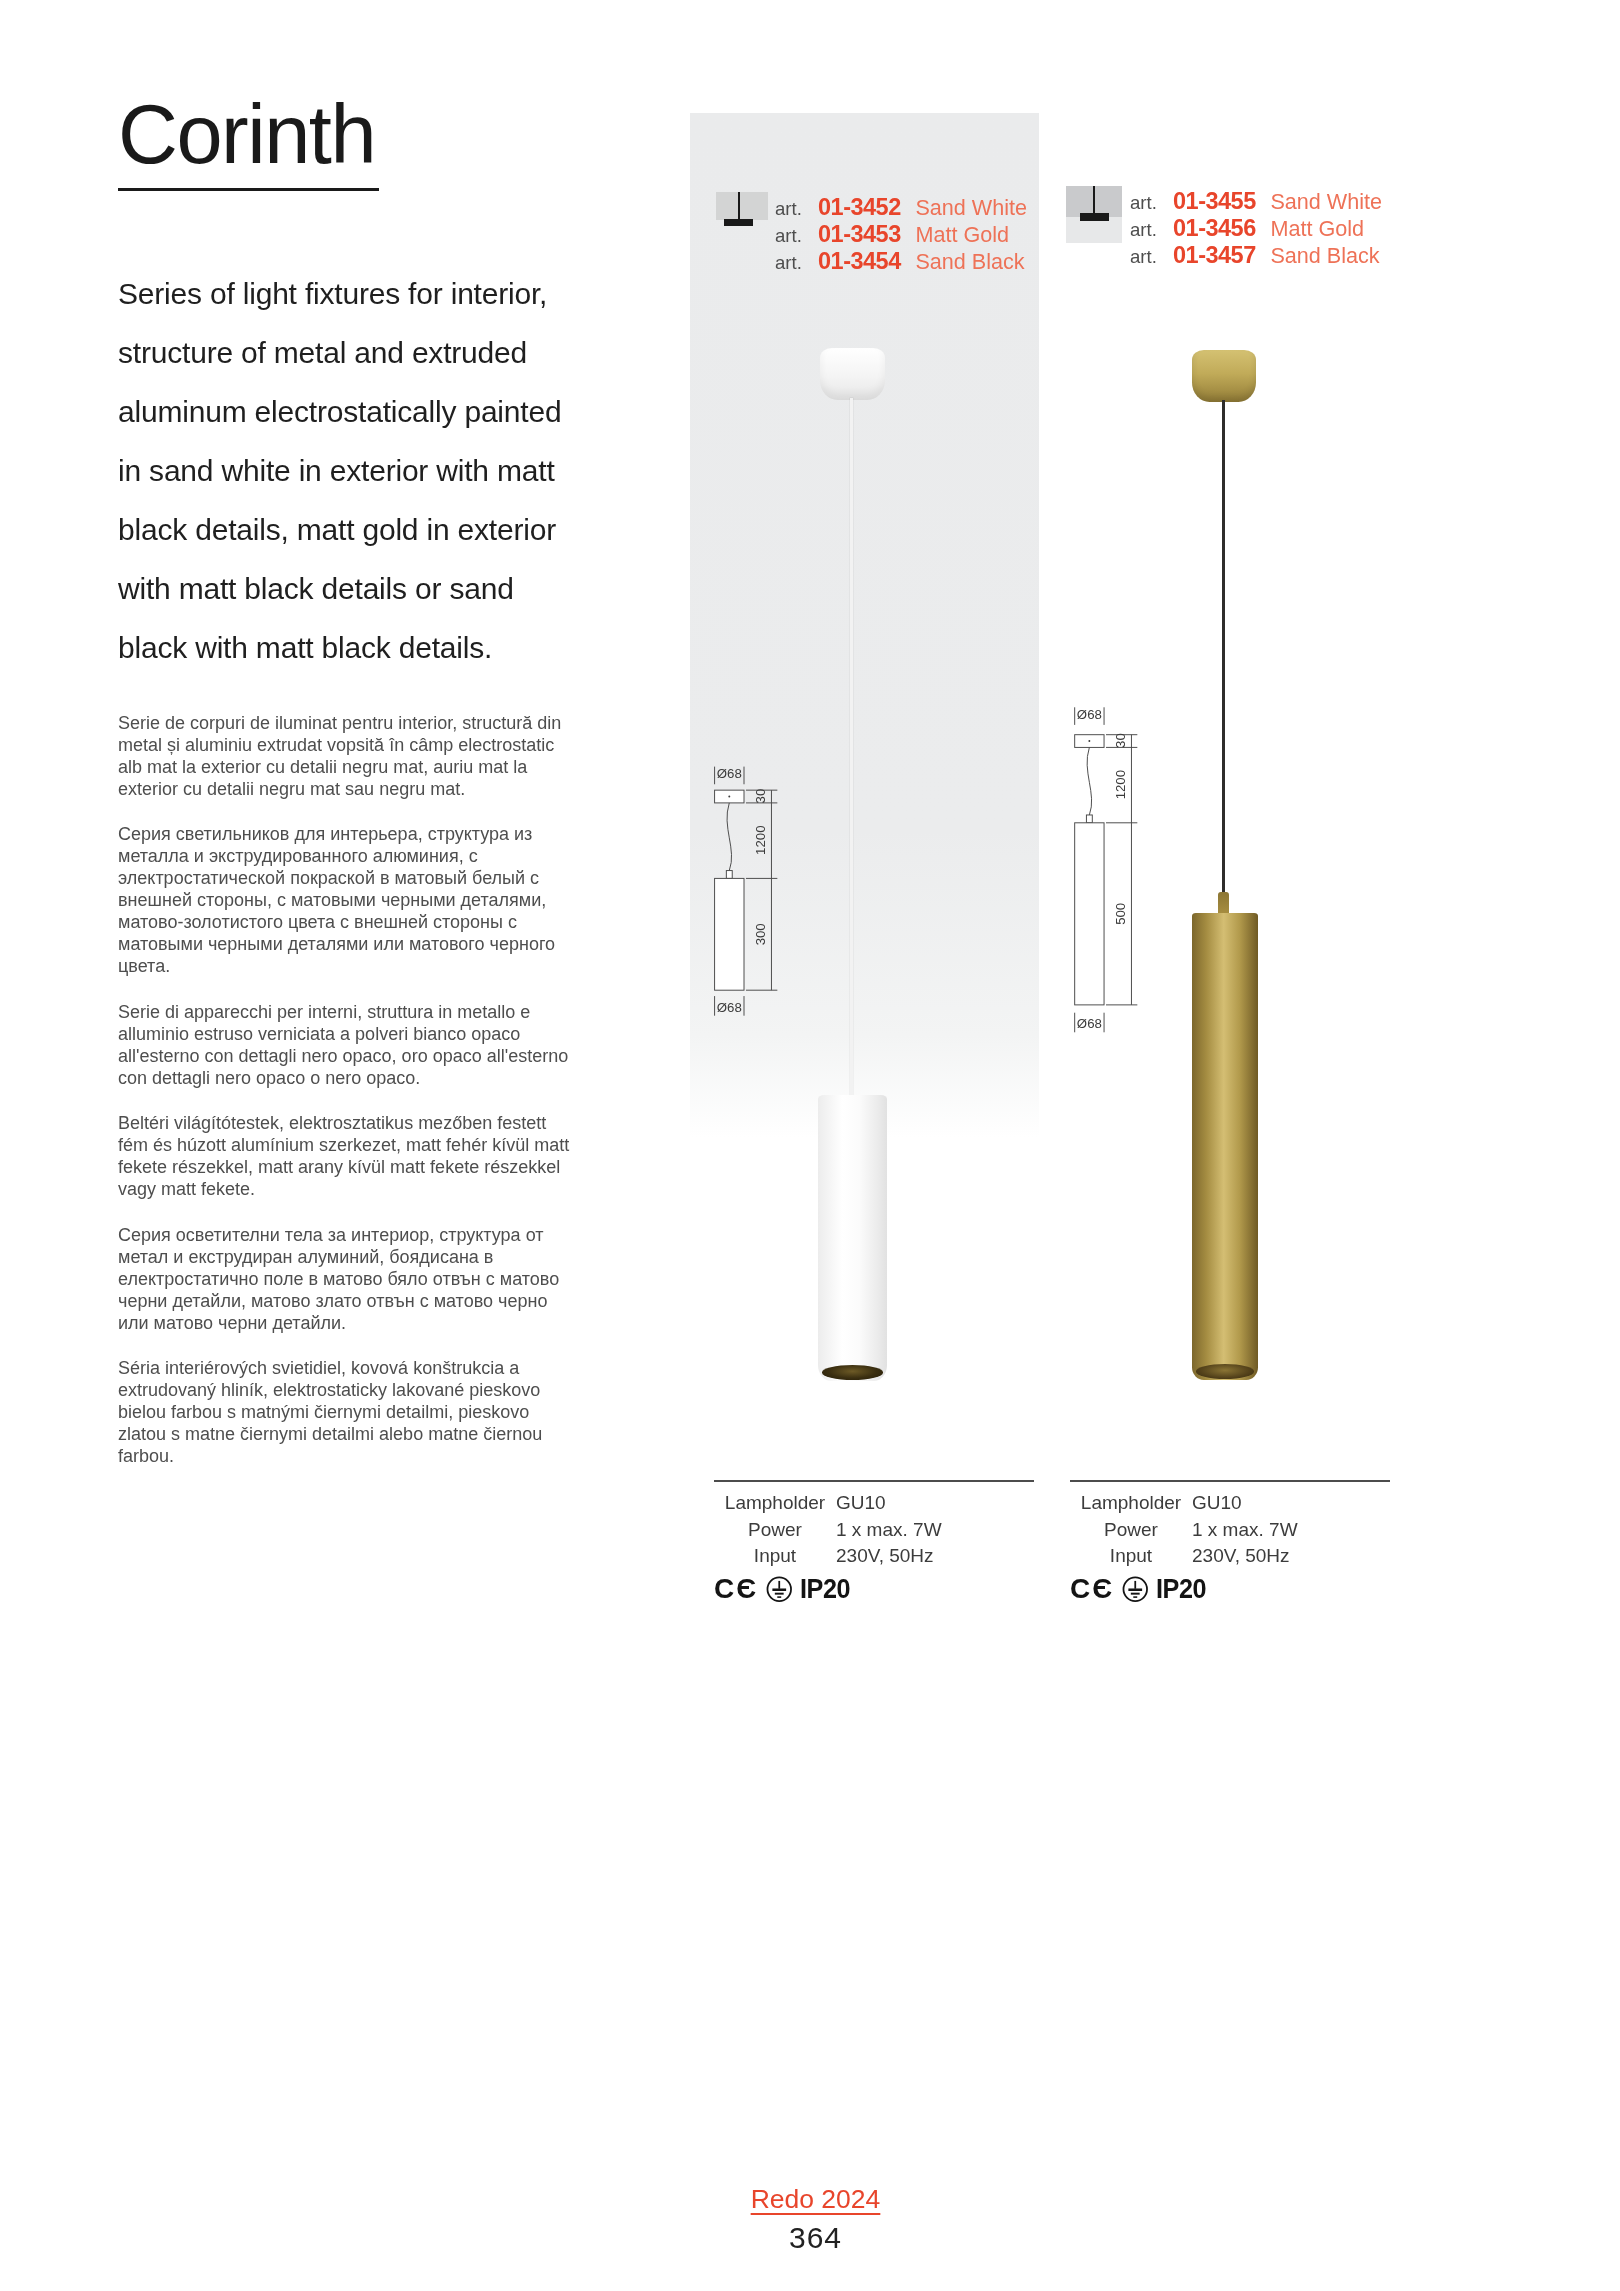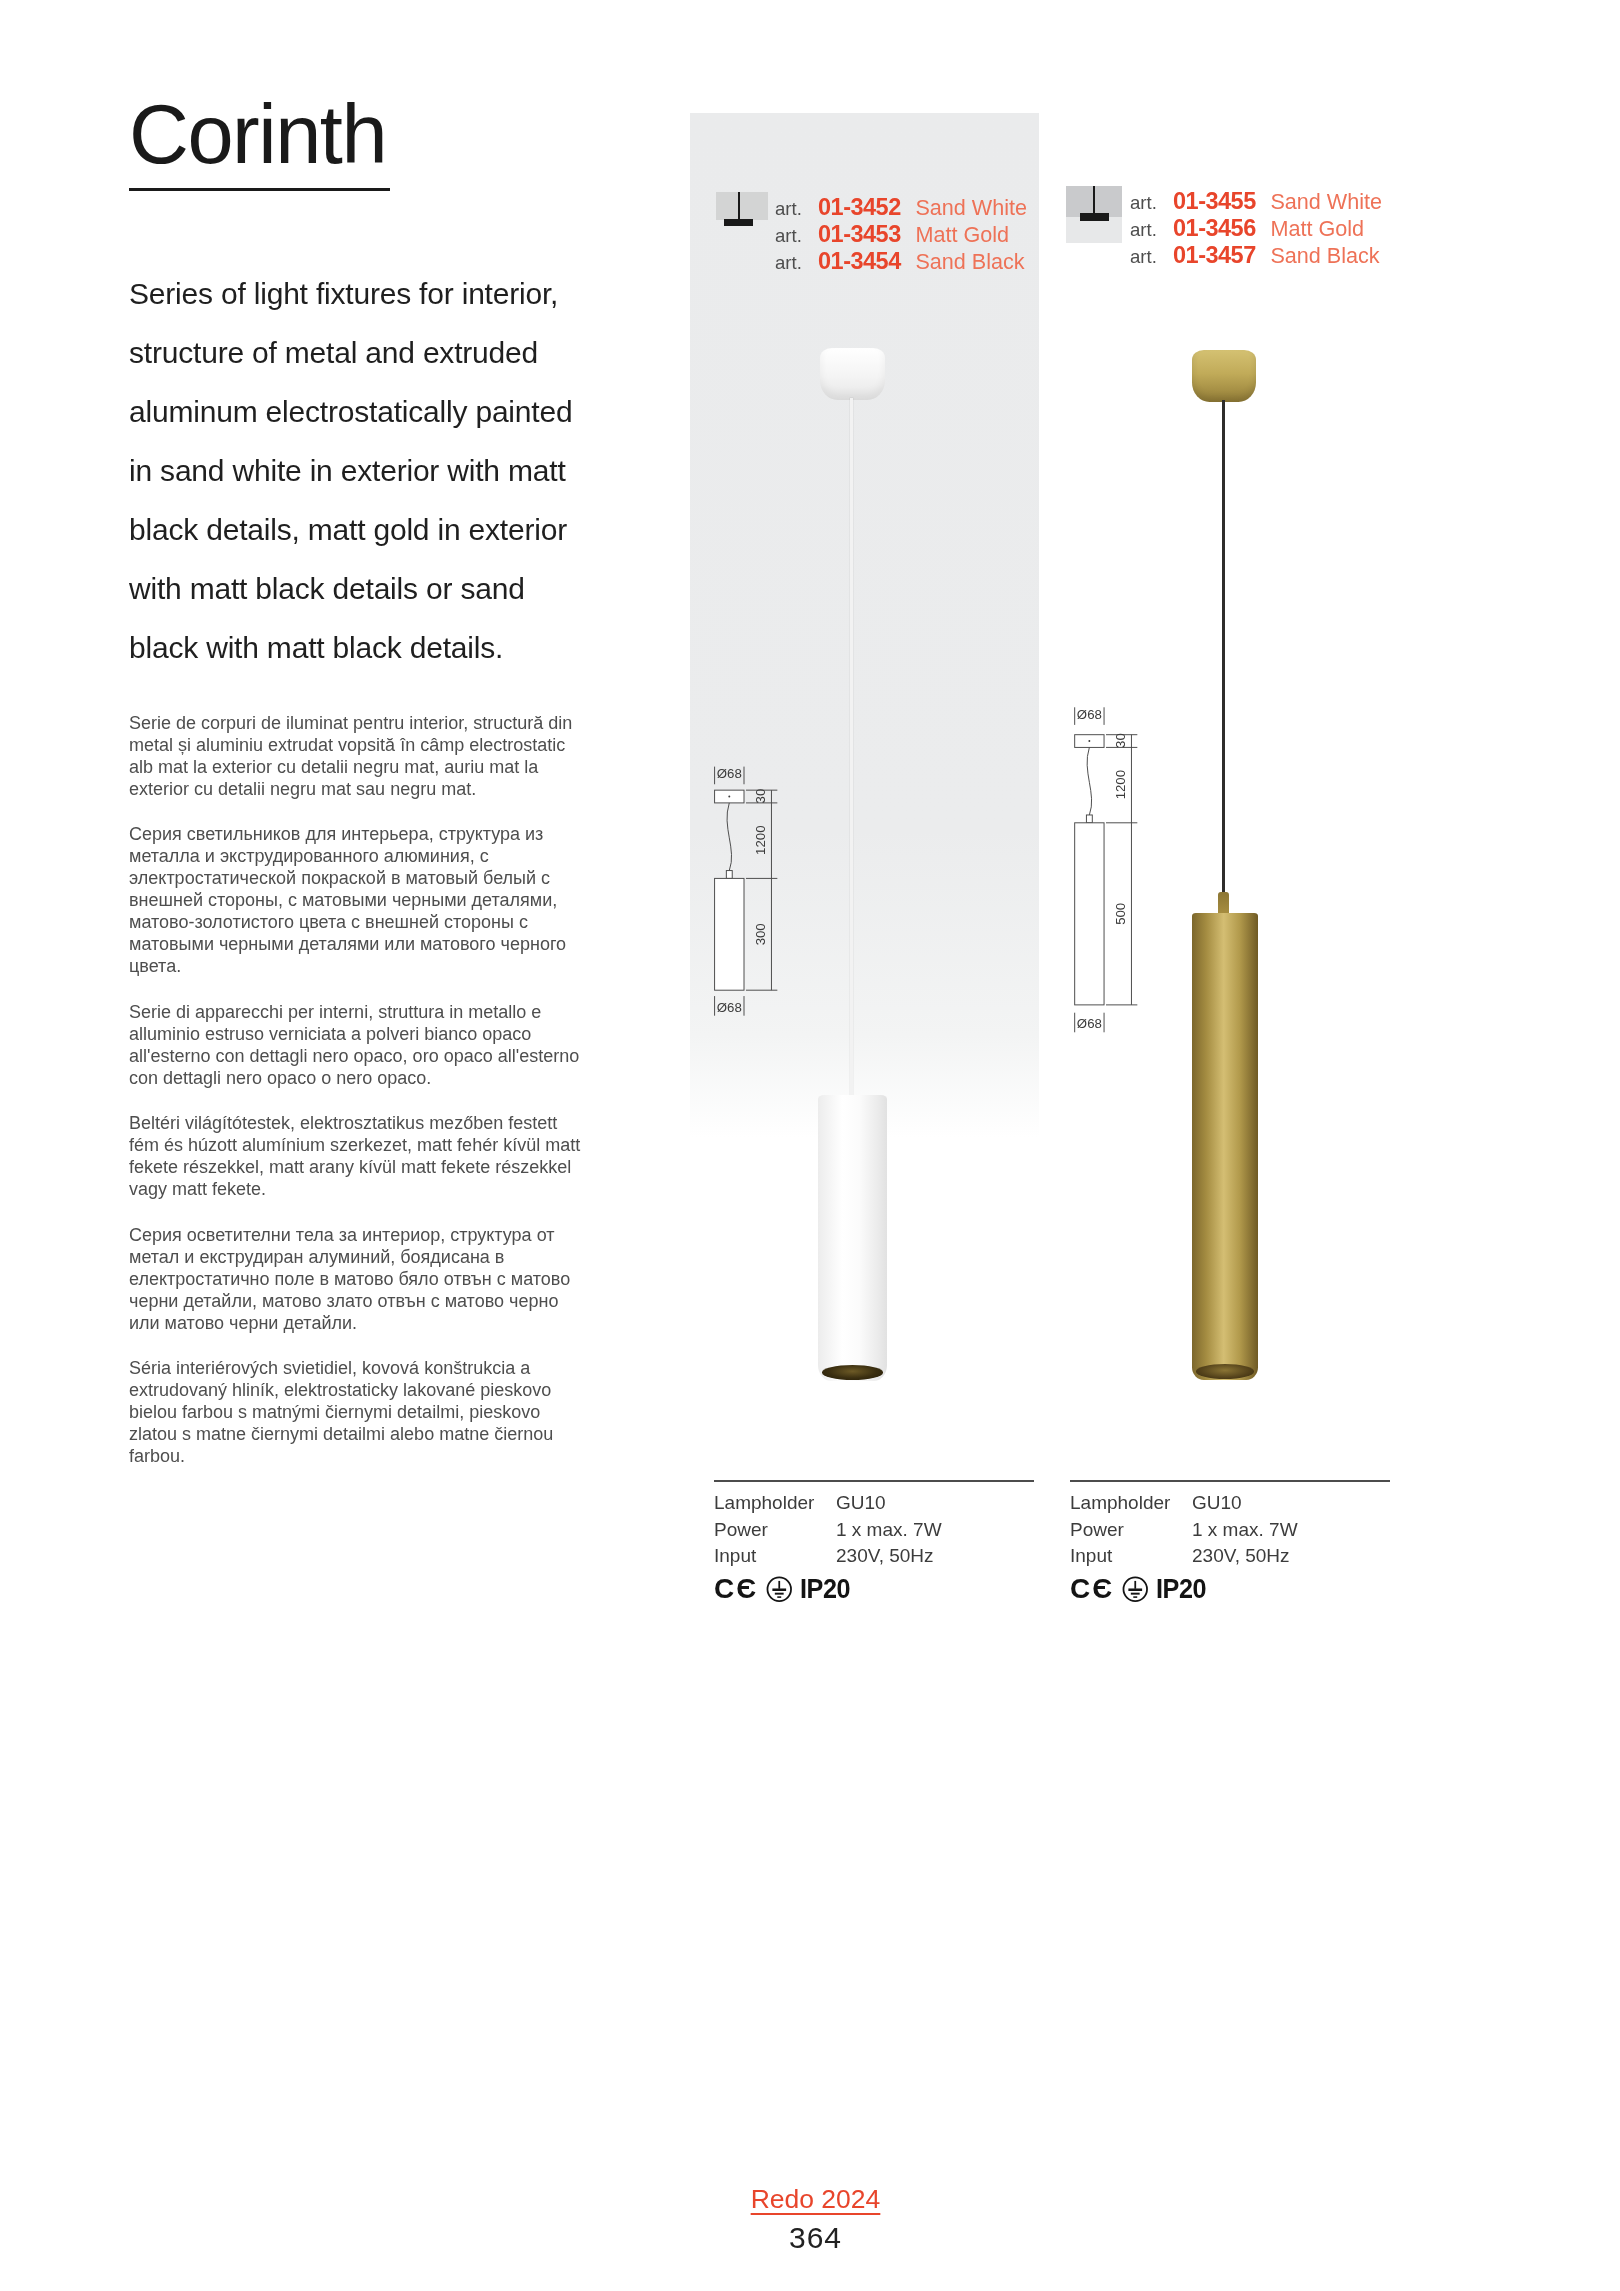--- a/index.html
+++ b/index.html
@@ -11,21 +11,21 @@
     --body-gray:#4E4E4E;
     --spec-gray:#3C3C3C;
     --dim-line:#4B4B4B;
   }
   *{margin:0;padding:0;box-sizing:border-box;}
   html,body{background:#fff;}
   body{font-family:"Liberation Sans","DejaVu Sans",sans-serif;}
   .page{position:relative;width:1620px;height:2292px;background:#ffffff;overflow:hidden;}
 
   
-  .text-col{position:absolute;left:118px;top:93px;width:459px;margin-left:11px;}
+  .text-col{position:absolute;left:118px;top:93px;width:459px;}
   .title{display:inline-block;font-size:83px;font-weight:500;letter-spacing:-1.5px;
          line-height:1;color:var(--ink);border-bottom:3.9px solid #1a1a1a;padding:0 3.9px 11.8px 0;}
   .intro{margin-top:73px;font-size:30px;line-height:59px;letter-spacing:-0.2px;
          color:#1F1F1F;font-weight:400;}
   .descriptions{margin-top:35px;}
   .descriptions p{font-size:18px;line-height:22px;color:var(--body-gray);margin:0 0 23.5px 0;}
 
   
   .photo-panel{position:absolute;left:690px;top:113px;width:349px;height:1025px;
     background:linear-gradient(180deg,#EAEBEC 0%,#EBECED 70%,#F3F4F4 90%,#FFFFFF 100%);}
@@ -83,21 +83,21 @@
   .tube.gold{left:1192px;top:913px;width:66px;height:467px;
     border-radius:3.9px 3.9px 11.8px 11.8px/2.9px 2.9px 12.7px 12.7px;
     background:linear-gradient(90deg,#7C672C 0%,#A58D42 22%,#D4BE73 48%,#B29A4C 72%,#6F5A24 100%);}
   .tube.gold .mouth{background:radial-gradient(ellipse at 50% 42%,#8A7434 0%,#53411A 60%,#34280C 100%);}
 
   
   .spec-table{position:absolute;width:320px;border-top:2px solid #4C4C4C;padding-top:7.8px;}
   .spec-table.left{left:714px;top:1480px;}
   .spec-table.right{left:1070px;top:1480px;}
   .spec-row{display:flex;align-items:center;height:26.5px;font-size:19px;color:var(--spec-gray);}
-  .spec-label{width:122px;}
+  .spec-label{width:122px;text-align:center;}
   .certs{display:flex;align-items:center;gap:7.8px;margin-top:3px;height:33px;}
   .ce-mark{font-size:28px;font-weight:600;letter-spacing:2px;color:#141414;}
   .earth-icon svg{display:block;}
   .ip-rating{font-size:27.4px;font-weight:800;color:#141414;letter-spacing:-0.5px;
     transform:scaleX(.92);transform-origin:left center;}
 
   
   .footer{position:absolute;left:0;right:0;top:2184px;text-align:center;padding-left:11px;}
   .footer-brand{display:inline-block;color:var(--accent);font-size:26.5px;font-weight:500;
     text-decoration:underline;text-decoration-thickness:2px;text-underline-offset:4.9px;}

